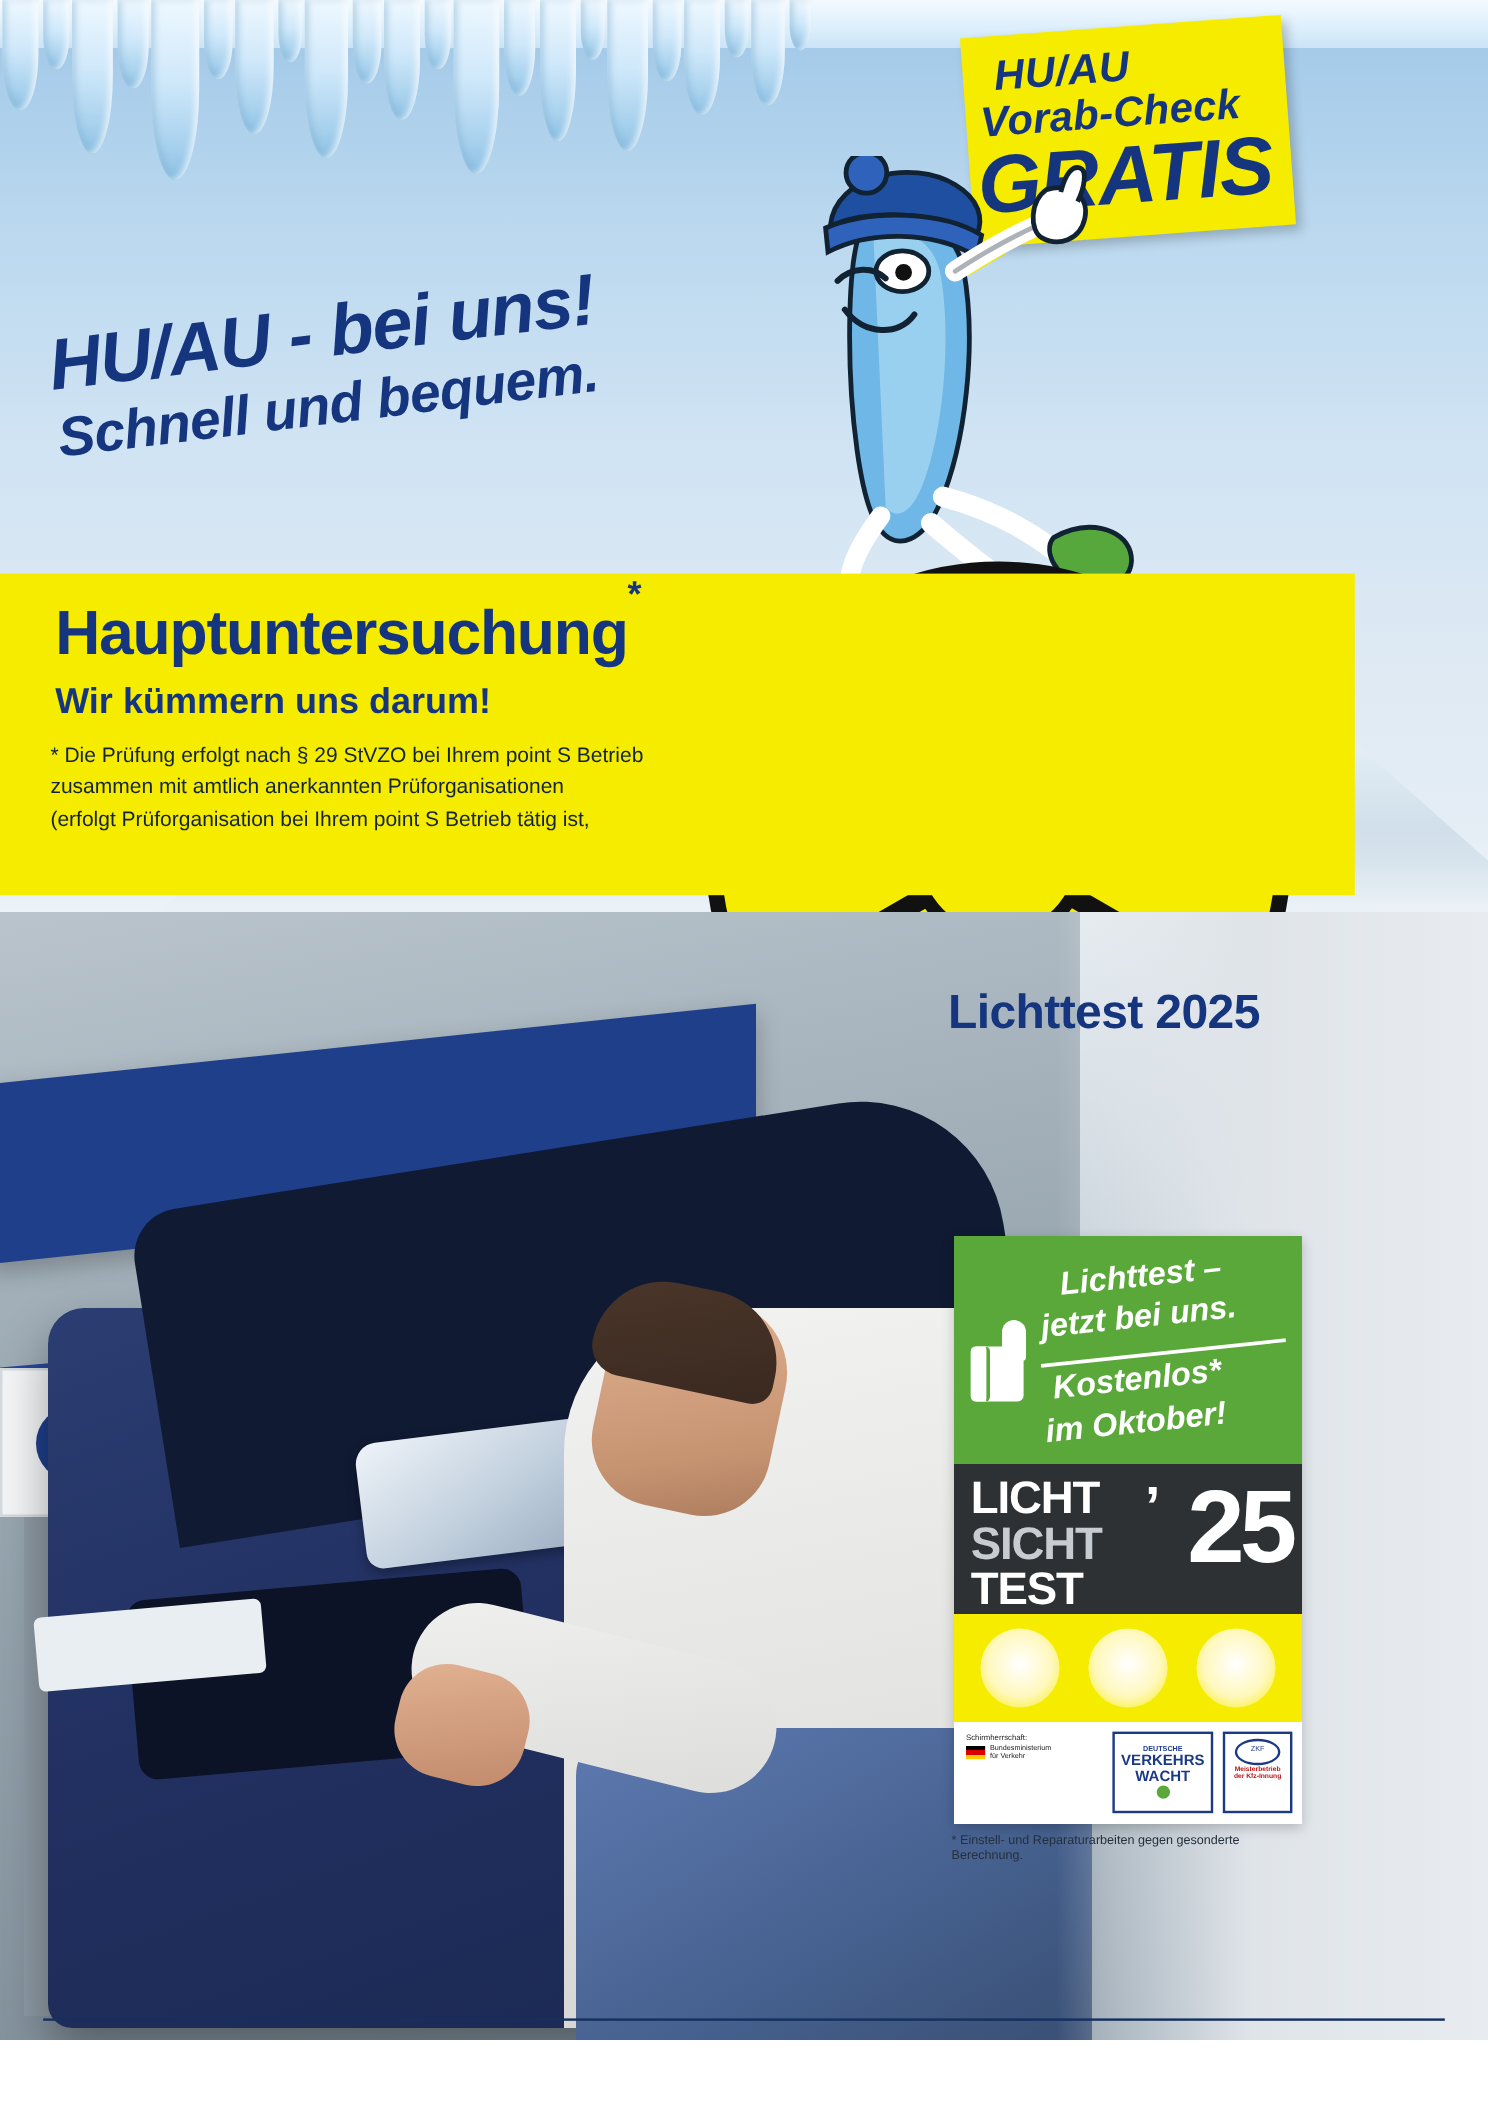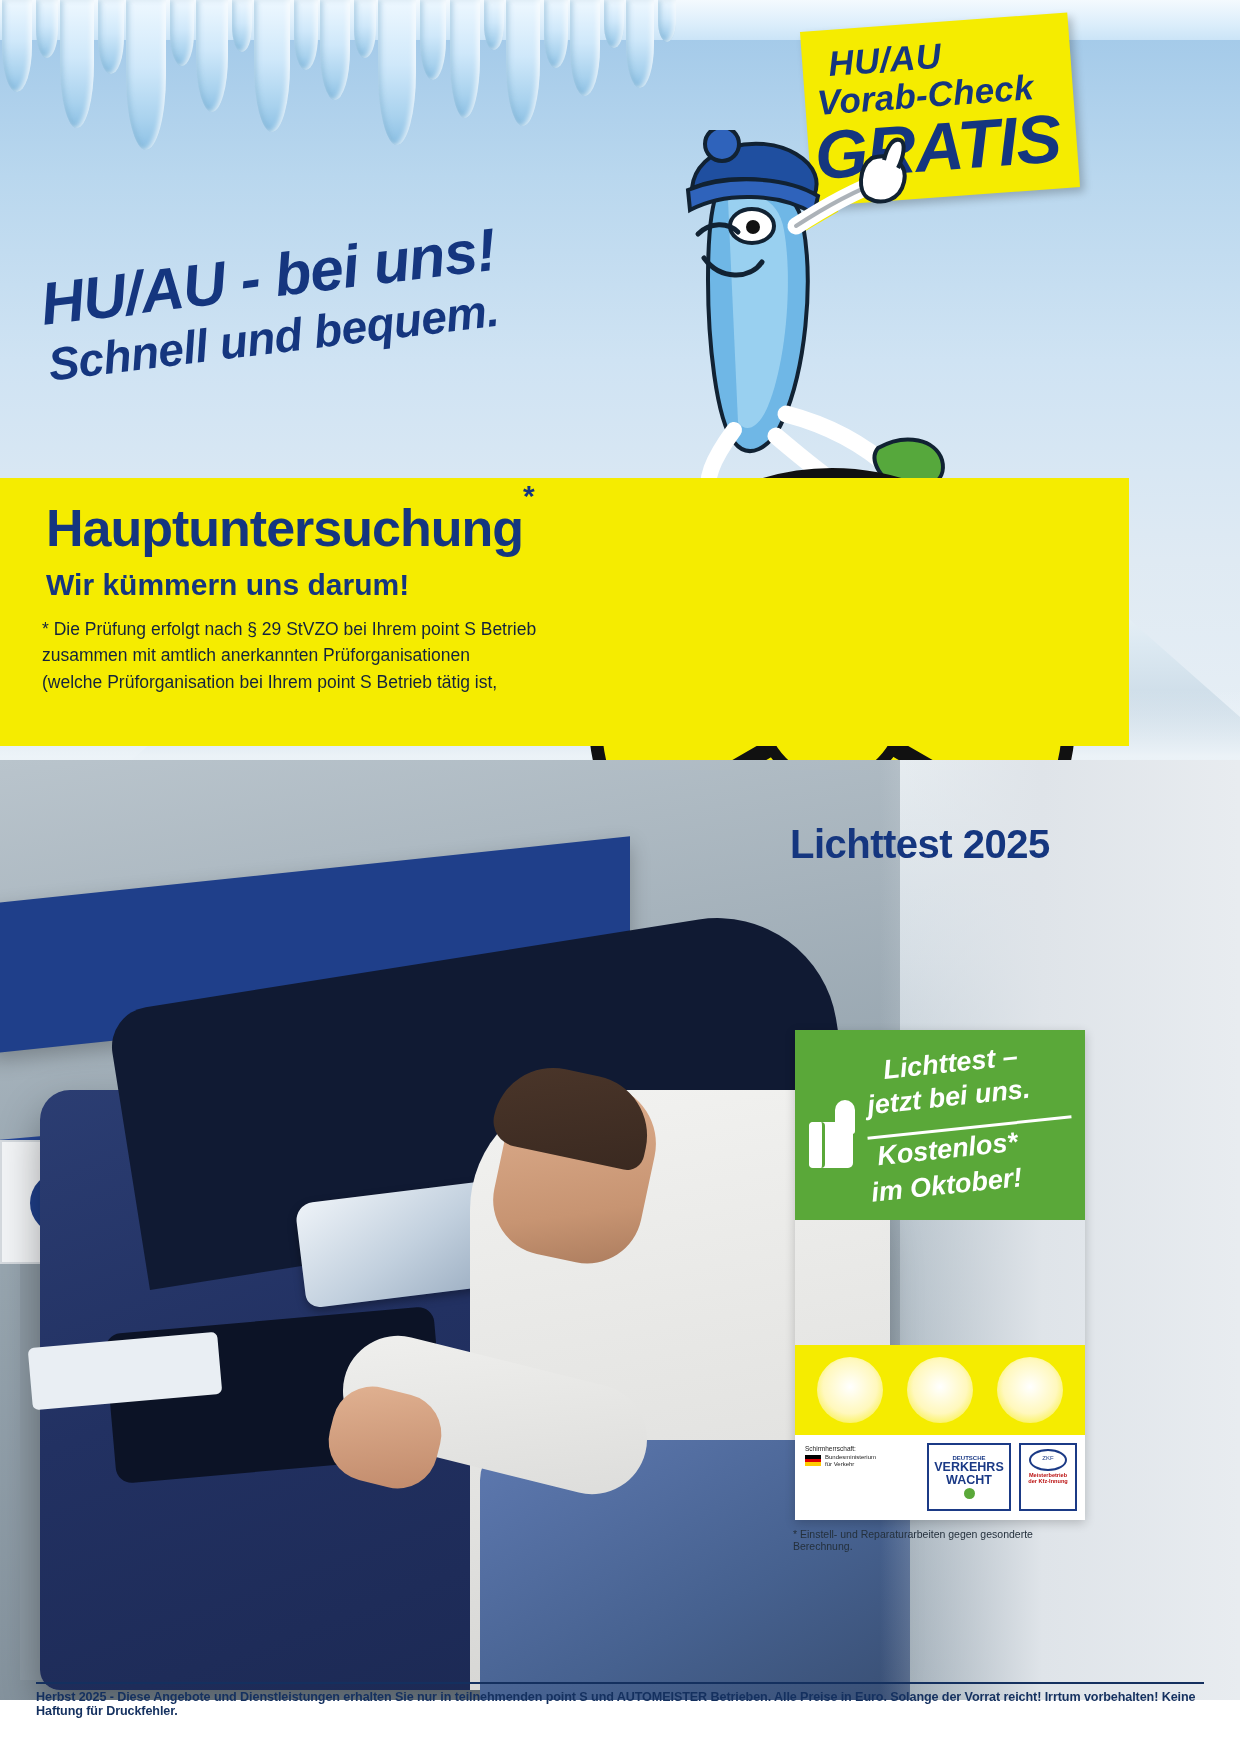--- a/index.html
+++ b/index.html
@@ -382,21 +382,21 @@
   </div>
 
   <div class="yellow-band">
     <div class="title">
       <span>Hauptuntersuchung</span><sup>*</sup>
     </div>
     <div class="sub">Wir kümmern uns darum!</div>
     <div class="legal">
       <span class="ind">* Die Prüfung erfolgt nach § 29 StVZO bei Ihrem point S Betrieb</span>
       <span class="ind">zusammen mit amtlich anerkannten Prüforganisationen</span>
-      <span class="ind">(welche Prüforganisation bei Ihrem point S Betrieb tätig ist,</span>
+      <span class="ind">(erfolgt Prüforganisation bei Ihrem point S Betrieb tätig ist,</span>
     </div>
   </div>
 
   <div class="photo">
     <div class="garage-wall"></div>
     <div class="floor"></div>
     <div class="lift-arm"></div>
     <div class="lift-arm2"></div>
     <div class="lift-post"></div>
     <div class="tuev-plate">
@@ -425,20 +425,27 @@
           <div class="up"></div>
           <div class="cuff"></div>
       </div>
       <div class="l1">Lichttest –</div>
       <div class="l2">jetzt bei uns.</div>
       <div class="lt-rule"></div>
       <div class="l3">Kostenlos*</div>
       <div class="l4">im Oktober!</div>
     </div>
 
+    <div class="lt-dark">
+      <div class="w w1">LICHT</div>
+      <div class="w w2">SICHT</div>
+      <div class="w w3">TEST</div>
+      <div class="apos">’</div>
+      <div class="yr">25</div>
+    </div>
 
     <div class="lt-lamps">
       <div class="lamp lamp1"></div>
       <div class="lamp lamp2"></div>
       <div class="lamp lamp3"></div>
     </div>
 
     <div class="lt-logos">
       <div class="logo-box lg1">
         <div class="t">Schirmherrschaft:</div>
@@ -460,15 +467,14 @@
         <div class="ring">ZKF</div>
         <div class="c">Meisterbetrieb</div>
         <div class="c">der Kfz-Innung</div>
       </div>
     </div>
   </div>
 
   <div class="lt-foot">* Einstell- und Reparaturarbeiten gegen gesonderte Berechnung.</div>
 
   <div class="footer-rule"></div>
-  <div class="footer">Herbst 2025 - Diese Angebote und Dienstleistungen erhalten Sie nur in teilnehmenden point S und AUTOMEISTER Betrieben. Alle Preise in Euro. Solange der Vorrat reicht! Irrtum vorbehalten! Keine Haftung für Druckfehler.</div>
 
 </div>
 
 </body></html>

